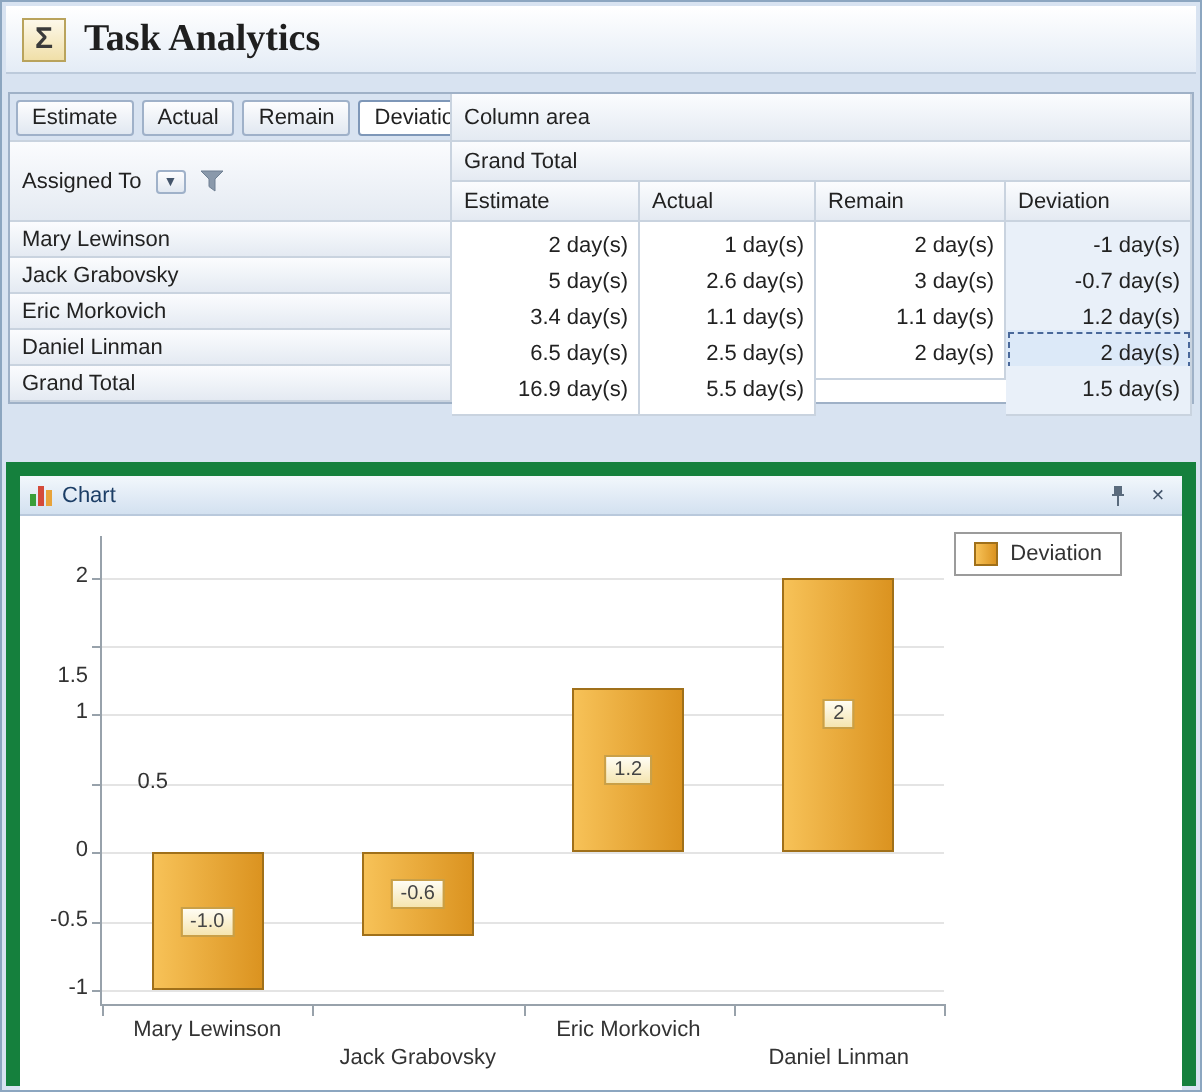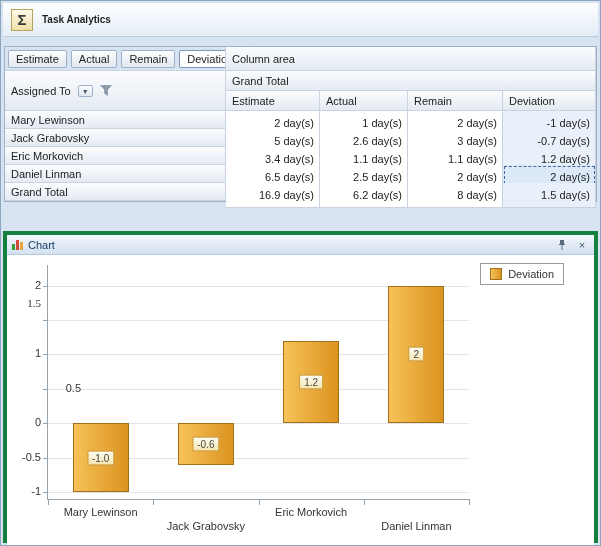--- a/index.html
+++ b/index.html
@@ -13,21 +13,21 @@
     height:34px; background:linear-gradient(#ffffff,#e4ecf6);
     border-bottom:1px solid #bccadb;
     display:flex; align-items:center; gap:9px; padding:0 8px;
   }
   .app-icon {
     width:22px; height:22px; border:1px solid #b9a35c;
     background:linear-gradient(#fdf8ea,#f0dfa8);
     display:flex; align-items:center; justify-content:center;
     font-size:15px; font-weight:bold; color:#3a3a3a;
   }
-  .app-title { font-size:10px; font-weight:bold; color:#1f1f1f; }
+  .app-title { font-size:19px; font-weight:bold; color:#1f1f1f;font-family:Liberation Serif, serif; }
 
   
   .pivot {
     margin:9px 1px 0 1px; border:1px solid #9fb1c7; background:#fff;
     display:grid;
     grid-template-columns:221px 94px 88px 95px 1fr;
     grid-template-rows:24px 20px 20px 18px 18px 18px 18px 18px;
   }
   .cell { border-right:1px solid #c9d3df; border-bottom:1px solid #c9d3df;
           font-size:11px; color:#222; display:flex; align-items:center; overflow:hidden; }
@@ -47,21 +47,21 @@
   .gtotal { grid-column:2 / 6; grid-row:2; }
   .chead2 { grid-column:2; } .chead3 { grid-column:3; } .chead4 { grid-column:4; } .chead5 { grid-column:5; }
   .rname { grid-column:1; }
   .dcell { justify-content:flex-end; padding:12px 5px; background:#fff; }
   .devcol { background:#e9f0f9; }
   .selected { background:#dce9f8; outline:1px dashed #49689a; outline-offset:-2px; }
 
   
   .chart-panel {
     position:absolute; left:2px; right:2px; bottom:2px; height:312px;
-    border:4px solid #15803d; background:#7dd3fc;
+    border:7px solid #15803d; background:#7dd3fc;
   }
   .chart-header {
     height:20px; display:flex; align-items:center; gap:5px; padding:0 5px;
     background:linear-gradient(#f2f7fc,#d3e1f0); border-bottom:1px solid #b9c9dc;
   }
   .chart-header-title { font-size:11px; color:#1c3e66; }
   .chart-mini-icon { display:flex; align-items:flex-end; gap:1px; height:11px; }
   .chart-mini-icon i { display:block; width:3px; }
   .chart-mini-icon i:nth-child(1){ height:6px;  background:#3a9e3a; }
   .chart-mini-icon i:nth-child(2){ height:10px; background:#d44a3a; }
@@ -143,22 +143,21 @@
     <div class="cell dcell devcol" style="grid-row:6;grid-column:5">1.2 day(s)</div>
 
     <div class="cell hcell rname" style="grid-row:7">Daniel Linman</div>
     <div class="cell dcell" style="grid-row:7;grid-column:2">6.5 day(s)</div>
     <div class="cell dcell" style="grid-row:7;grid-column:3">2.5 day(s)</div>
     <div class="cell dcell" style="grid-row:7;grid-column:4">2 day(s)</div>
     <div class="cell dcell devcol selected" style="grid-row:7;grid-column:5">2 day(s)</div>
 
     <div class="cell hcell rname" style="grid-row:8">Grand Total</div>
     <div class="cell dcell" style="grid-row:8;grid-column:2">16.9 day(s)</div>
-    <div class="cell dcell" style="grid-row:8;grid-column:3">6.2 day(s)</div>
-    <div class="cell dcell" style="grid-row:8;grid-column:4">8 day(s)</div>
+    <div class="cell dcell" style="grid-row:8;grid-column:3">5.5 day(s)</div>
     <div class="cell dcell devcol" style="grid-row:8;grid-column:5">1.5 day(s)</div>
   </div>
 
   <div class="chart-panel">
     <div class="chart-header">
       <span class="chart-mini-icon">
           <i></i>
           <i></i>
           <i></i>
         </span>
@@ -185,21 +184,21 @@
           <div class="ytick" style="top: 158.294px;"></div>
           <div class="ylabel" style="top: 151.294px;">0</div>
           <div class="gridline" style="top: 123.882px;"></div>
           <div class="ytick" style="top: 123.882px;"></div>
           <div class="ylabel" style="top: 116.882px; margin-left: 40px;">0.5</div>
           <div class="gridline" style="top: 89.4706px;"></div>
           <div class="ytick" style="top: 89.4706px;"></div>
           <div class="ylabel" style="top: 82.4706px;">1</div>
           <div class="gridline" style="top: 55.0588px;"></div>
           <div class="ytick" style="top: 55.0588px;"></div>
-          <div class="ylabel" style="top: 32px; font-family: Liberation Serif, serif;">1.5</div>
+          <div class="ylabel" style="top: 64px;">1.5</div>
           <div class="gridline" style="top: 20.6471px;"></div>
           <div class="ytick" style="top: 20.6471px;"></div>
           <div class="ylabel" style="top: 13.6471px;">2</div>
           <div class="xtick" style="left: 0px;"></div>
           <div class="xtick" style="left: 105.25px;"></div>
           <div class="xtick" style="left: 210.5px;"></div>
           <div class="xtick" style="left: 315.75px;"></div>
           <div class="xtick" style="left: 421px;"></div>
           <div class="bar" style="left: 24.625px; top: 158.294px; height: 68.8235px;"></div>
           <div class="bar-label" style="left: 52.625px; top: 192.706px;">-1.0</div>

